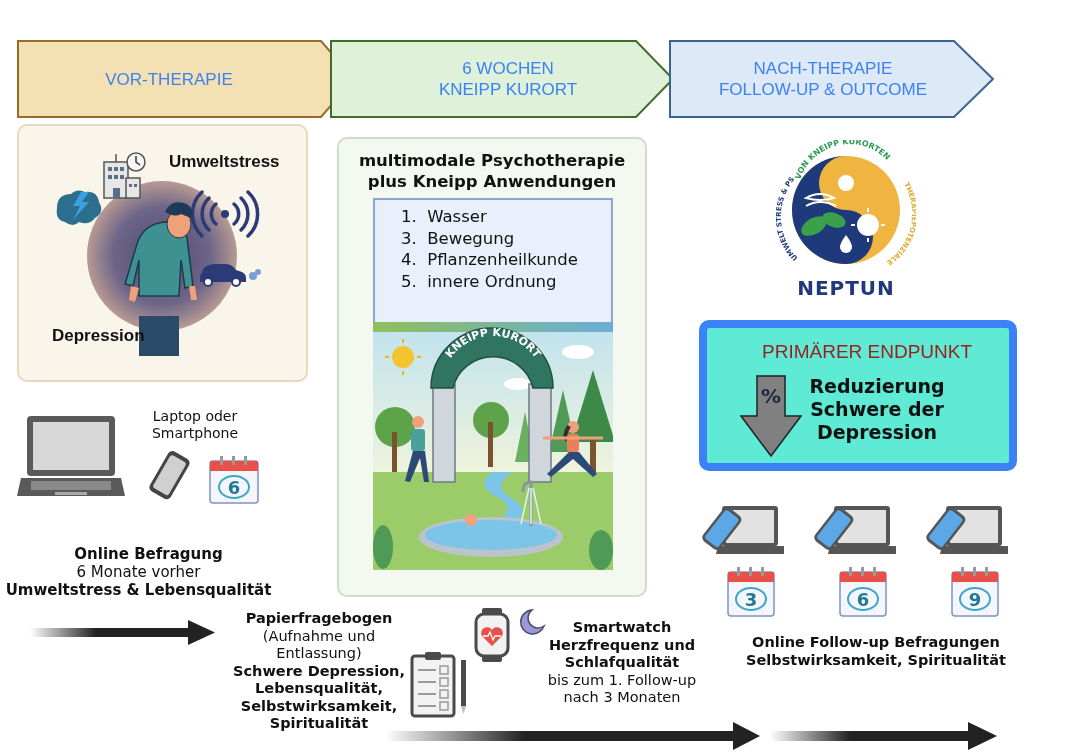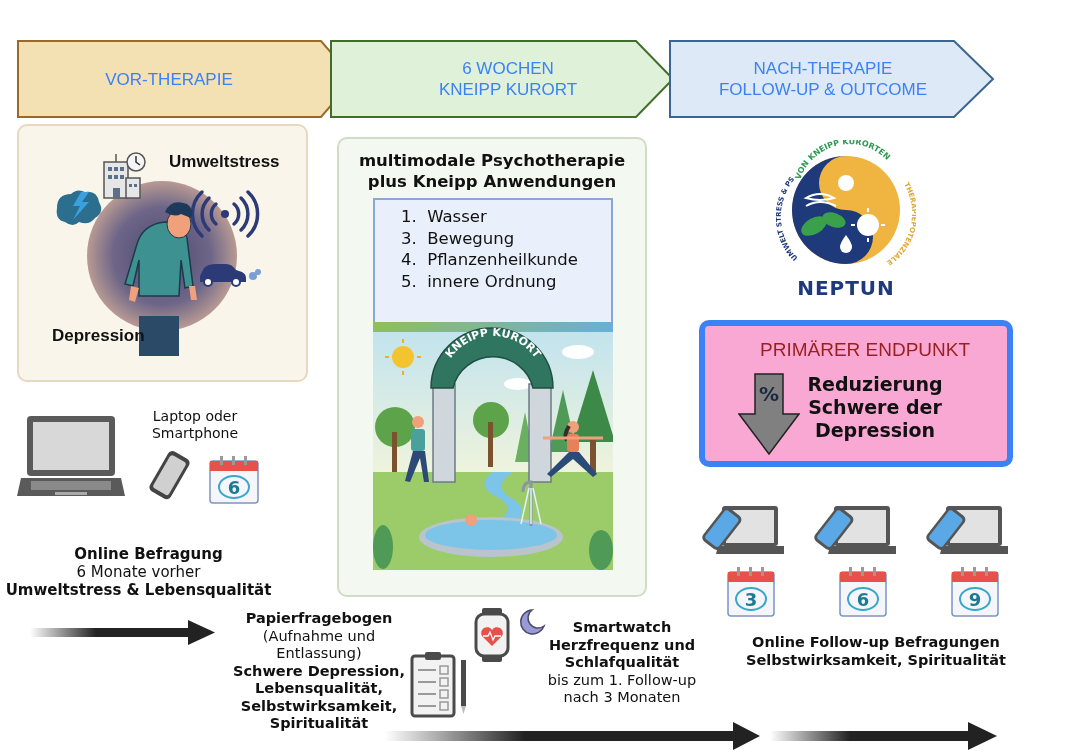--- a/index.html
+++ b/index.html
@@ -223,21 +223,21 @@
     <path id="ringTop" d="M24 40 A52 52 0 0 1 124 44" fill="none"></path>
     <text font-size="8" font-weight="bold" fill="#2a9a50" font-family="DejaVu Sans, sans-serif"><textPath href="#ringTop" id="logoRingTop">VON KNEIPP KURORTEN</textPath></text>
     <path id="ringLeft" d="M22 118 A58 58 0 0 1 18 40" fill="none"></path>
     <text font-size="7" font-weight="bold" fill="#1e3a7a" font-family="DejaVu Sans, sans-serif"><textPath href="#ringLeft" id="logoRingLeft">UMWELT STRESS &amp; PSYCHE</textPath></text>
     <path id="ringRight" d="M128 44 A58 58 0 0 1 110 122" fill="none"></path>
     <text font-size="7" font-weight="bold" fill="#e0a830" font-family="DejaVu Sans, sans-serif"><textPath href="#ringRight" id="logoRingRight">THERAPIEPOTENZIALE</textPath></text>
   </svg>
   <div class="abs center bold" style="left:0;top:136px;width:140px;font-size:20px;color:#1e3a7a;letter-spacing:1px;">NEPTUN</div>
 </div>
 
-<div class="card" style="left:699px;top:320px;width:302px;height:135px;background:#f9a8d4;border:6px solid #3b82f6;">
+<div class="card" style="left:699px;top:320px;width:302px;height:135px;background:#5eead4;border:8px solid #3b82f6;">
   <div class="abs" style="left:55px;top:13px;font-size:19px;color:#9a1f1f;font-family:'Liberation Sans',sans-serif;">PRIMÄRER ENDPUNKT</div>
   <svg class="abs" style="left:33px;top:47px;" width="62" height="82">
     <polygon points="17,1 45,1 45,41 61,41 31,81 1,41 17,41" fill="#808080" stroke="#222" stroke-width="1.5"></polygon>
     <text x="31" y="28" text-anchor="middle" font-size="20" font-weight="bold" fill="#1a2840" font-family="DejaVu Sans, sans-serif" id="arrowPercent">%</text>
   </svg>
   <div class="abs center" style="left:95px;top:47px;width:150px;font-size:19px;line-height:23px;font-weight:600;">
     <div>Reduzierung</div>
     <div>Schwere der</div>
     <div>Depression</div>
   </div>

